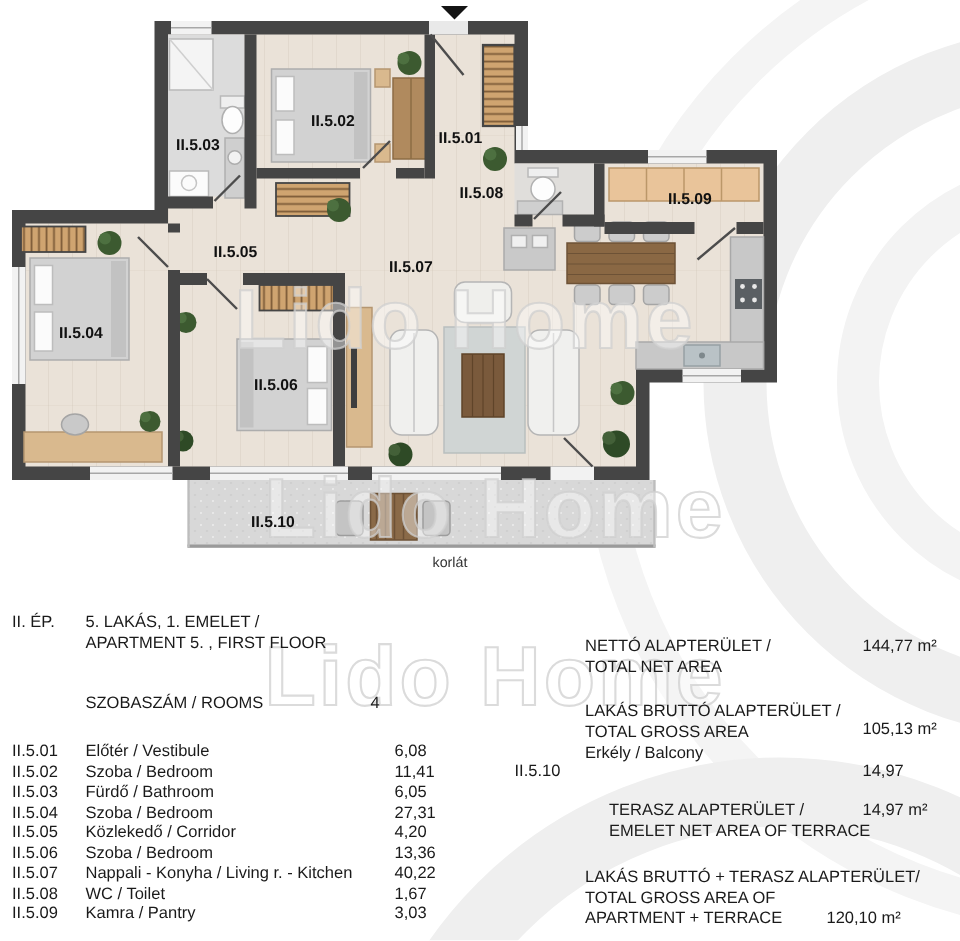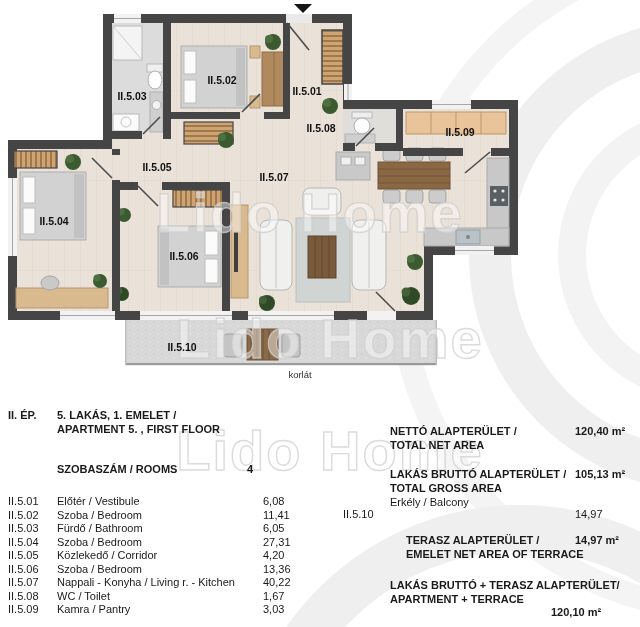--- a/index.html
+++ b/index.html
@@ -1,21 +1,21 @@
 <!DOCTYPE html>
 <html><head>
 <meta charset="utf-8">
 <style>
   html,body{margin:0;padding:0;background:#fff;}
   .stage{position:relative;width:640px;height:627px;background:#ffffff;overflow:hidden;
          font-family:"Liberation Sans","DejaVu Sans",sans-serif;color:#1a1a1a;}
   .stage svg{position:absolute;left:0;top:0;}
   .info{position:absolute;left:0;top:0;width:640px;height:627px;font-size:11px;line-height:13.5px;}
   .info .abs{position:absolute;white-space:nowrap;}
-  .b{font-weight:bold;}
+  .b{font-weight:normal;}
   .roomrows .row{height:13.5px;}
   .roomrows .code{display:inline-block;width:49px;}
   .roomrows .name{display:inline-block;width:206px;}
   .sum-label{width:240px;white-space:normal;}
 </style>
 </head>
 <body>
 
 <div class="stage">
 
@@ -311,38 +311,39 @@
     <div class="row"><span class="code">II.5.06</span><span class="name">Szoba / Bedroom</span><span class="area">13,36</span></div>
     <div class="row"><span class="code">II.5.07</span><span class="name">Nappali - Konyha / Living r. - Kitchen</span><span class="area">40,22</span></div>
     <div class="row"><span class="code">II.5.08</span><span class="name">WC / Toilet</span><span class="area">1,67</span></div>
     <div class="row"><span class="code">II.5.09</span><span class="name">Kamra / Pantry</span><span class="area">3,03</span></div>
   </div>
 
   <div class="abs b sum-label" style="left:390px;top:425px;">
     <div>NETTÓ ALAPTERÜLET /</div>
     <div>TOTAL NET AREA</div>
   </div>
-  <div class="abs b" style="left:575px;top:425px;">120,40 m²</div>
+  <div class="abs b" style="left:575px;top:425px;">144,77 m²</div>
 
   <div class="abs b sum-label" style="left:390px;top:468px;">
     <div>LAKÁS BRUTTÓ ALAPTERÜLET /</div>
     <div>TOTAL GROSS AREA</div>
   </div>
-  <div class="abs b" style="left:575px;top:468px;">105,13 m²</div>
+  <div class="abs b" style="left:575px;top:480px;">105,13 m²</div>
 
   <div class="abs" style="left:343px;top:508px;">II.5.10</div>
   <div class="abs" style="left:390px;top:496px;">Erkély / Balcony</div>
   <div class="abs" style="left:575px;top:508px;">14,97</div>
 
   <div class="abs b sum-label" style="left:390px;top:534px;margin-left:16px;">
     <div>TERASZ ALAPTERÜLET /</div>
     <div>EMELET NET AREA OF TERRACE</div>
   </div>
   <div class="abs b" style="left:575px;top:534px;">14,97 m²</div>
 
   <div class="abs b sum-label" style="left:390px;top:579px;">
     <div>LAKÁS BRUTTÓ + TERASZ ALAPTERÜLET/</div>
+    <div>TOTAL GROSS AREA OF</div>
     <div>APARTMENT + TERRACE</div>
   </div>
   <div class="abs b" style="left:551px;top:606px;">120,10 m²</div>
 </div>
 
 </div>
 
 </body></html>

